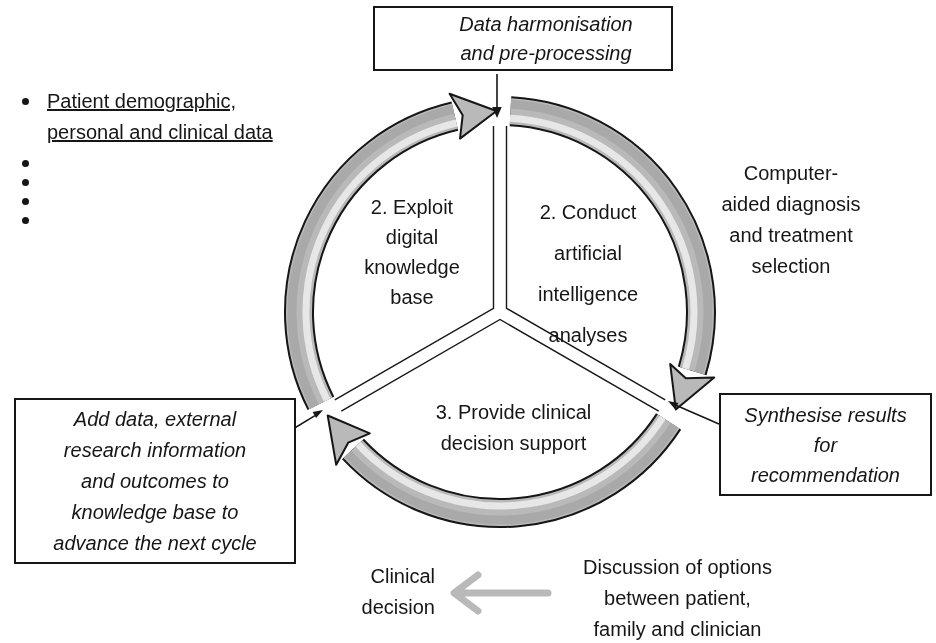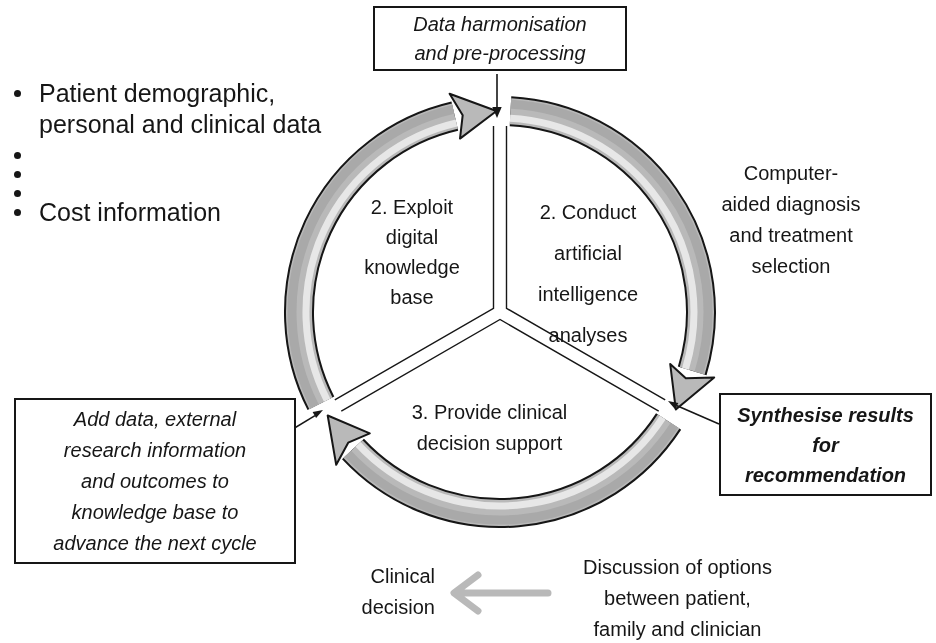--- a/index.html
+++ b/index.html
@@ -9,21 +9,21 @@
   }
   .abs{position:absolute;}
   .preline{white-space:pre-line;}
   .txt{font-size:20px;line-height:31px;text-align:center;}
   .boxed{
     border:2.5px solid #161616;background:#fff;
     display:flex;align-items:center;justify-content:center;
     font-style:italic;
   }
   
-  #inputs-list{list-style:none;margin:0;padding:0;font-size:25px;line-height:31px;}
+  #inputs-list{list-style:none;margin:8px;padding:0;font-size:20px;line-height:31px;text-decoration:underline;}
   #inputs-list li{display:flex;align-items:flex-start;}
   .dot{
     width:7px;height:7px;border-radius:50%;background:#161616;
     margin:12px 18px 0 6px;flex:0 0 auto;
   }
   svg{display:block;}
 </style>
 </head>
 <body>
 
@@ -82,46 +82,45 @@
         <span class="dot"></span>
       </li>
     <li>
         <span class="dot"></span>
       </li>
     <li>
         <span class="dot"></span>
       </li>
     <li>
         <span class="dot"></span>
-        <span class="preline">Cost information</span>
       </li>
   </ul>
 
-  <div class="abs boxed txt preline" style="left:373px;top:6px;width:250px;height:61px;line-height:29px;">Data harmonisation
+  <div class="abs boxed txt preline" style="left:373px;top:6px;width:250px;height:61px;line-height:29px;padding-left:46px;">Data harmonisation
 and pre-processing</div>
 
-  <div class="abs boxed txt preline" style="left:719px;top:393px;width:209px;height:99px;line-height:30px;font-weight:bold;">Synthesise results
+  <div class="abs boxed txt preline" style="left:719px;top:393px;width:209px;height:99px;line-height:30px;">Synthesise results
 for
 recommendation</div>
 
   <div class="abs boxed txt preline" style="left:2px;top:398px;width:278px;height:162px;line-height:31px;margin-left:12px;">Add data, external
 research information
 and outcomes to
 knowledge base to
 advance the next cycle</div>
 
   <div class="abs txt preline" style="left:332px;top:192px;width:160px;line-height:30px;">2. Exploit
 digital
 knowledge
 base</div>
   <div class="abs txt preline" style="left:508px;top:192px;width:160px;line-height:41px;">2. Conduct
 artificial
 intelligence
 analyses</div>
-  <div class="abs txt preline" style="left:372px;top:397px;width:235px;line-height:31px;">3. Provide clinical
+  <div class="abs txt preline" style="left:396px;top:397px;width:235px;line-height:31px;">3. Provide clinical
 decision support</div>
 
   <div class="abs txt preline" style="left:681px;top:158px;width:220px;">Computer-
 aided diagnosis
 and treatment
 selection</div>
   <div class="abs txt preline" style="left:325px;top:561px;width:110px;text-align:right;">Clinical
 decision</div>
   <div class="abs txt preline" style="left:540px;top:552px;width:275px;">Discussion of options
 between patient,

